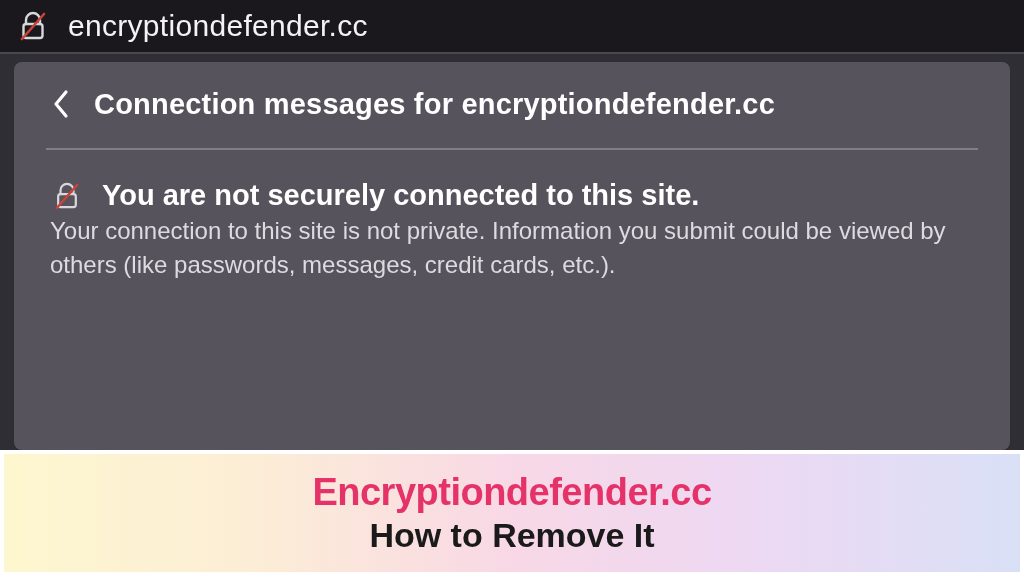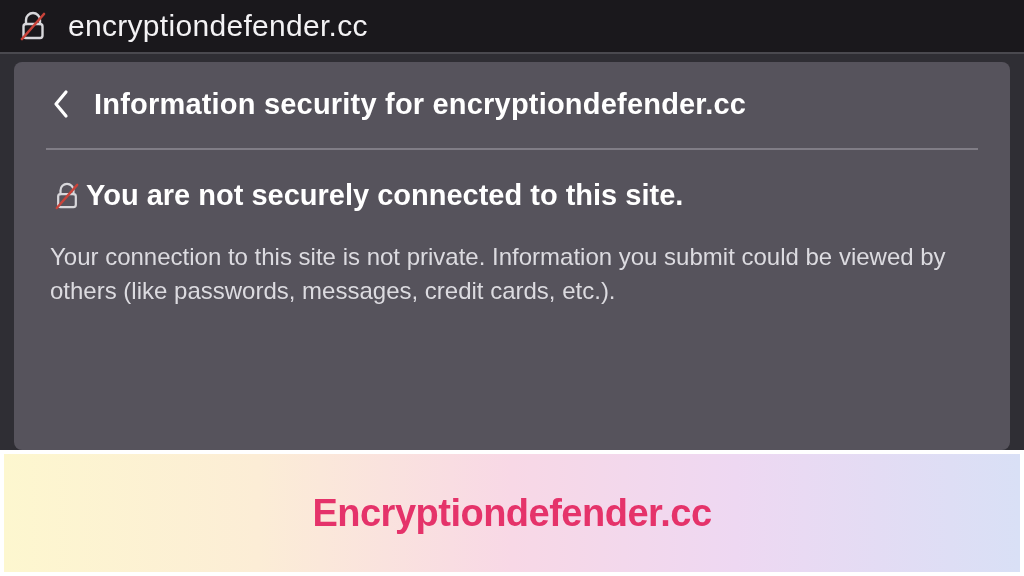--- a/index.html
+++ b/index.html
@@ -19,21 +19,21 @@
   .panel {
     position: absolute; left: 14px; top: 62px; width: 996px; height: 388px;
     background: #56535c; border-radius: 8px; padding: 24px 32px 28px 32px;
     color: #e8e7ea;
   }
   .panel-header { display:flex; align-items:center; gap: 22px; padding-left: 4px; padding-bottom: 26px; }
   .panel-header .back { width:22px; height:36px; display:flex; align-items:center; justify-content:center; }
   .panel-title { font-size: 29px; font-weight: 700; color: #ffffff; letter-spacing: 0.2px; }
   .divider { height: 1.5px; background: #807d86; width: 100%; margin-bottom: 28px; }
 
-  .warn-row { display:flex; align-items:center; gap: 4px; padding-left: 6px; margin-bottom: 26px; }
+  .warn-row { display:flex; align-items:center; gap: 20px; padding-left: 6px; }
   .warn-row .ico { width: 30px; height: 36px; display:flex; align-items:center; justify-content:center; }
   .warn-text { font-size: 29px; font-weight: 700; color: #ffffff; }
   .desc { font-size: 24px; line-height: 1.45; color: #dcdbe0; font-weight: 500; padding-left: 4px; padding-right: 8px; }
 
   
   .watermark {
     position: absolute; left: 0; top: 78px; width: 1024px; text-align: center;
     pointer-events: none; user-select: none;
     color: rgba(226, 129, 109, 0.10);
     font-size: 126px; font-weight: 800; letter-spacing: 10px;
@@ -100,35 +100,36 @@
   <div class="watermark">SENSORS</div>
   <div class="watermark-sub">TECHFORUM</div>
 
   <div class="panel">
     <div class="panel-header">
       <span class="back">
         <svg width="18" height="30" viewBox="0 0 18 30">
           <path d="M14 3 L4 15 L14 27" fill="none" stroke="#ffffff" stroke-width="3.2" stroke-linecap="round" stroke-linejoin="round"></path>
         </svg>
       </span>
-      <span class="panel-title">Information security for encryptiondefender.cc</span>
+      <span class="panel-title">Connection messages for encryptiondefender.cc</span>
     </div>
     <div class="divider"></div>
 
     <div class="warn-row">
       <span class="ico">
         <svg width="26" height="30" viewBox="0 0 28 30">
           <path class="stroke-white" d="M7 13 v-4 a7 7 0 0 1 14 0 v4" fill="none" stroke-width="2.4" stroke-linecap="round"></path>
           <rect class="stroke-white" x="4.5" y="13" width="19" height="14" rx="2.5" fill="none" stroke-width="2.4"></rect>
           <line class="slash" x1="3" y1="28" x2="25" y2="3" stroke-width="2.6" stroke-linecap="round"></line>
         </svg>
       </span>
       <span class="warn-text">You are not securely connected to this site.</span>
     </div>
 
     <div class="desc">Your connection to this site is not private. Information you submit could be viewed by others (like passwords, messages, credit cards, etc.).</div>
   </div>
 
   <div class="banner">
     <div class="banner-title">Encryptiondefender.cc</div>
+    <div class="banner-sub">How to Remove It</div>
   </div>
 
 </div>
 
 </body></html>

